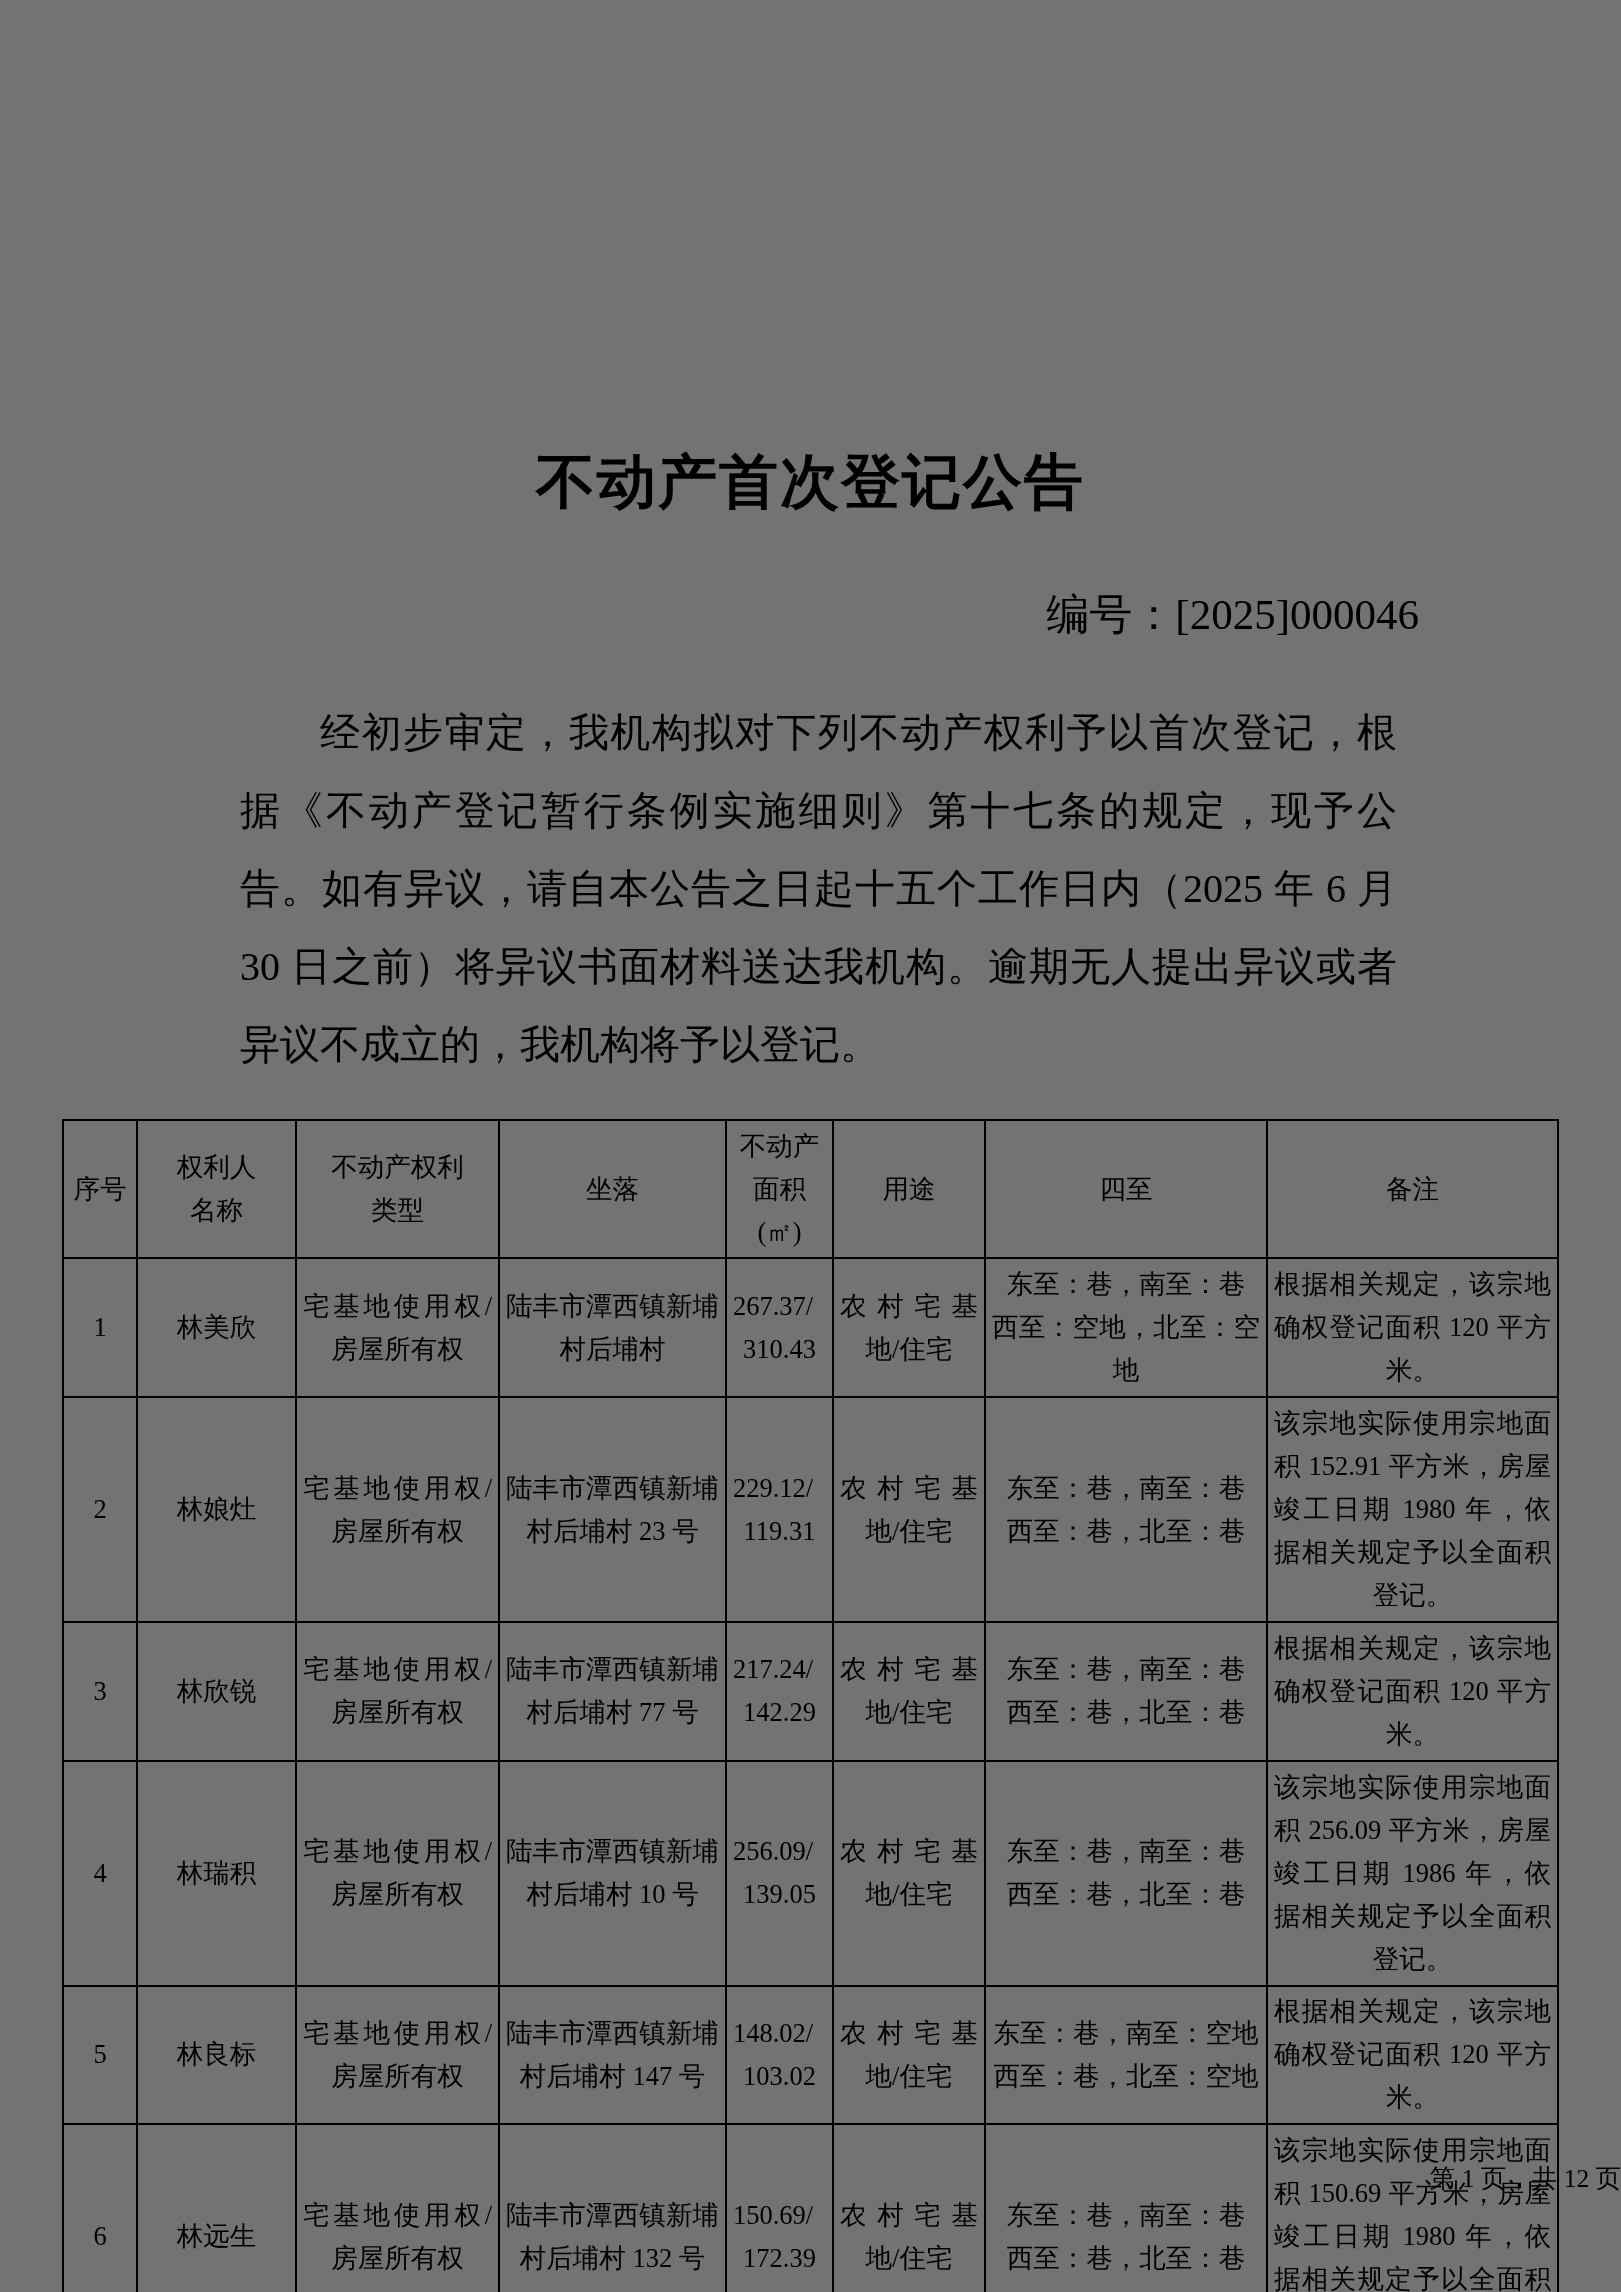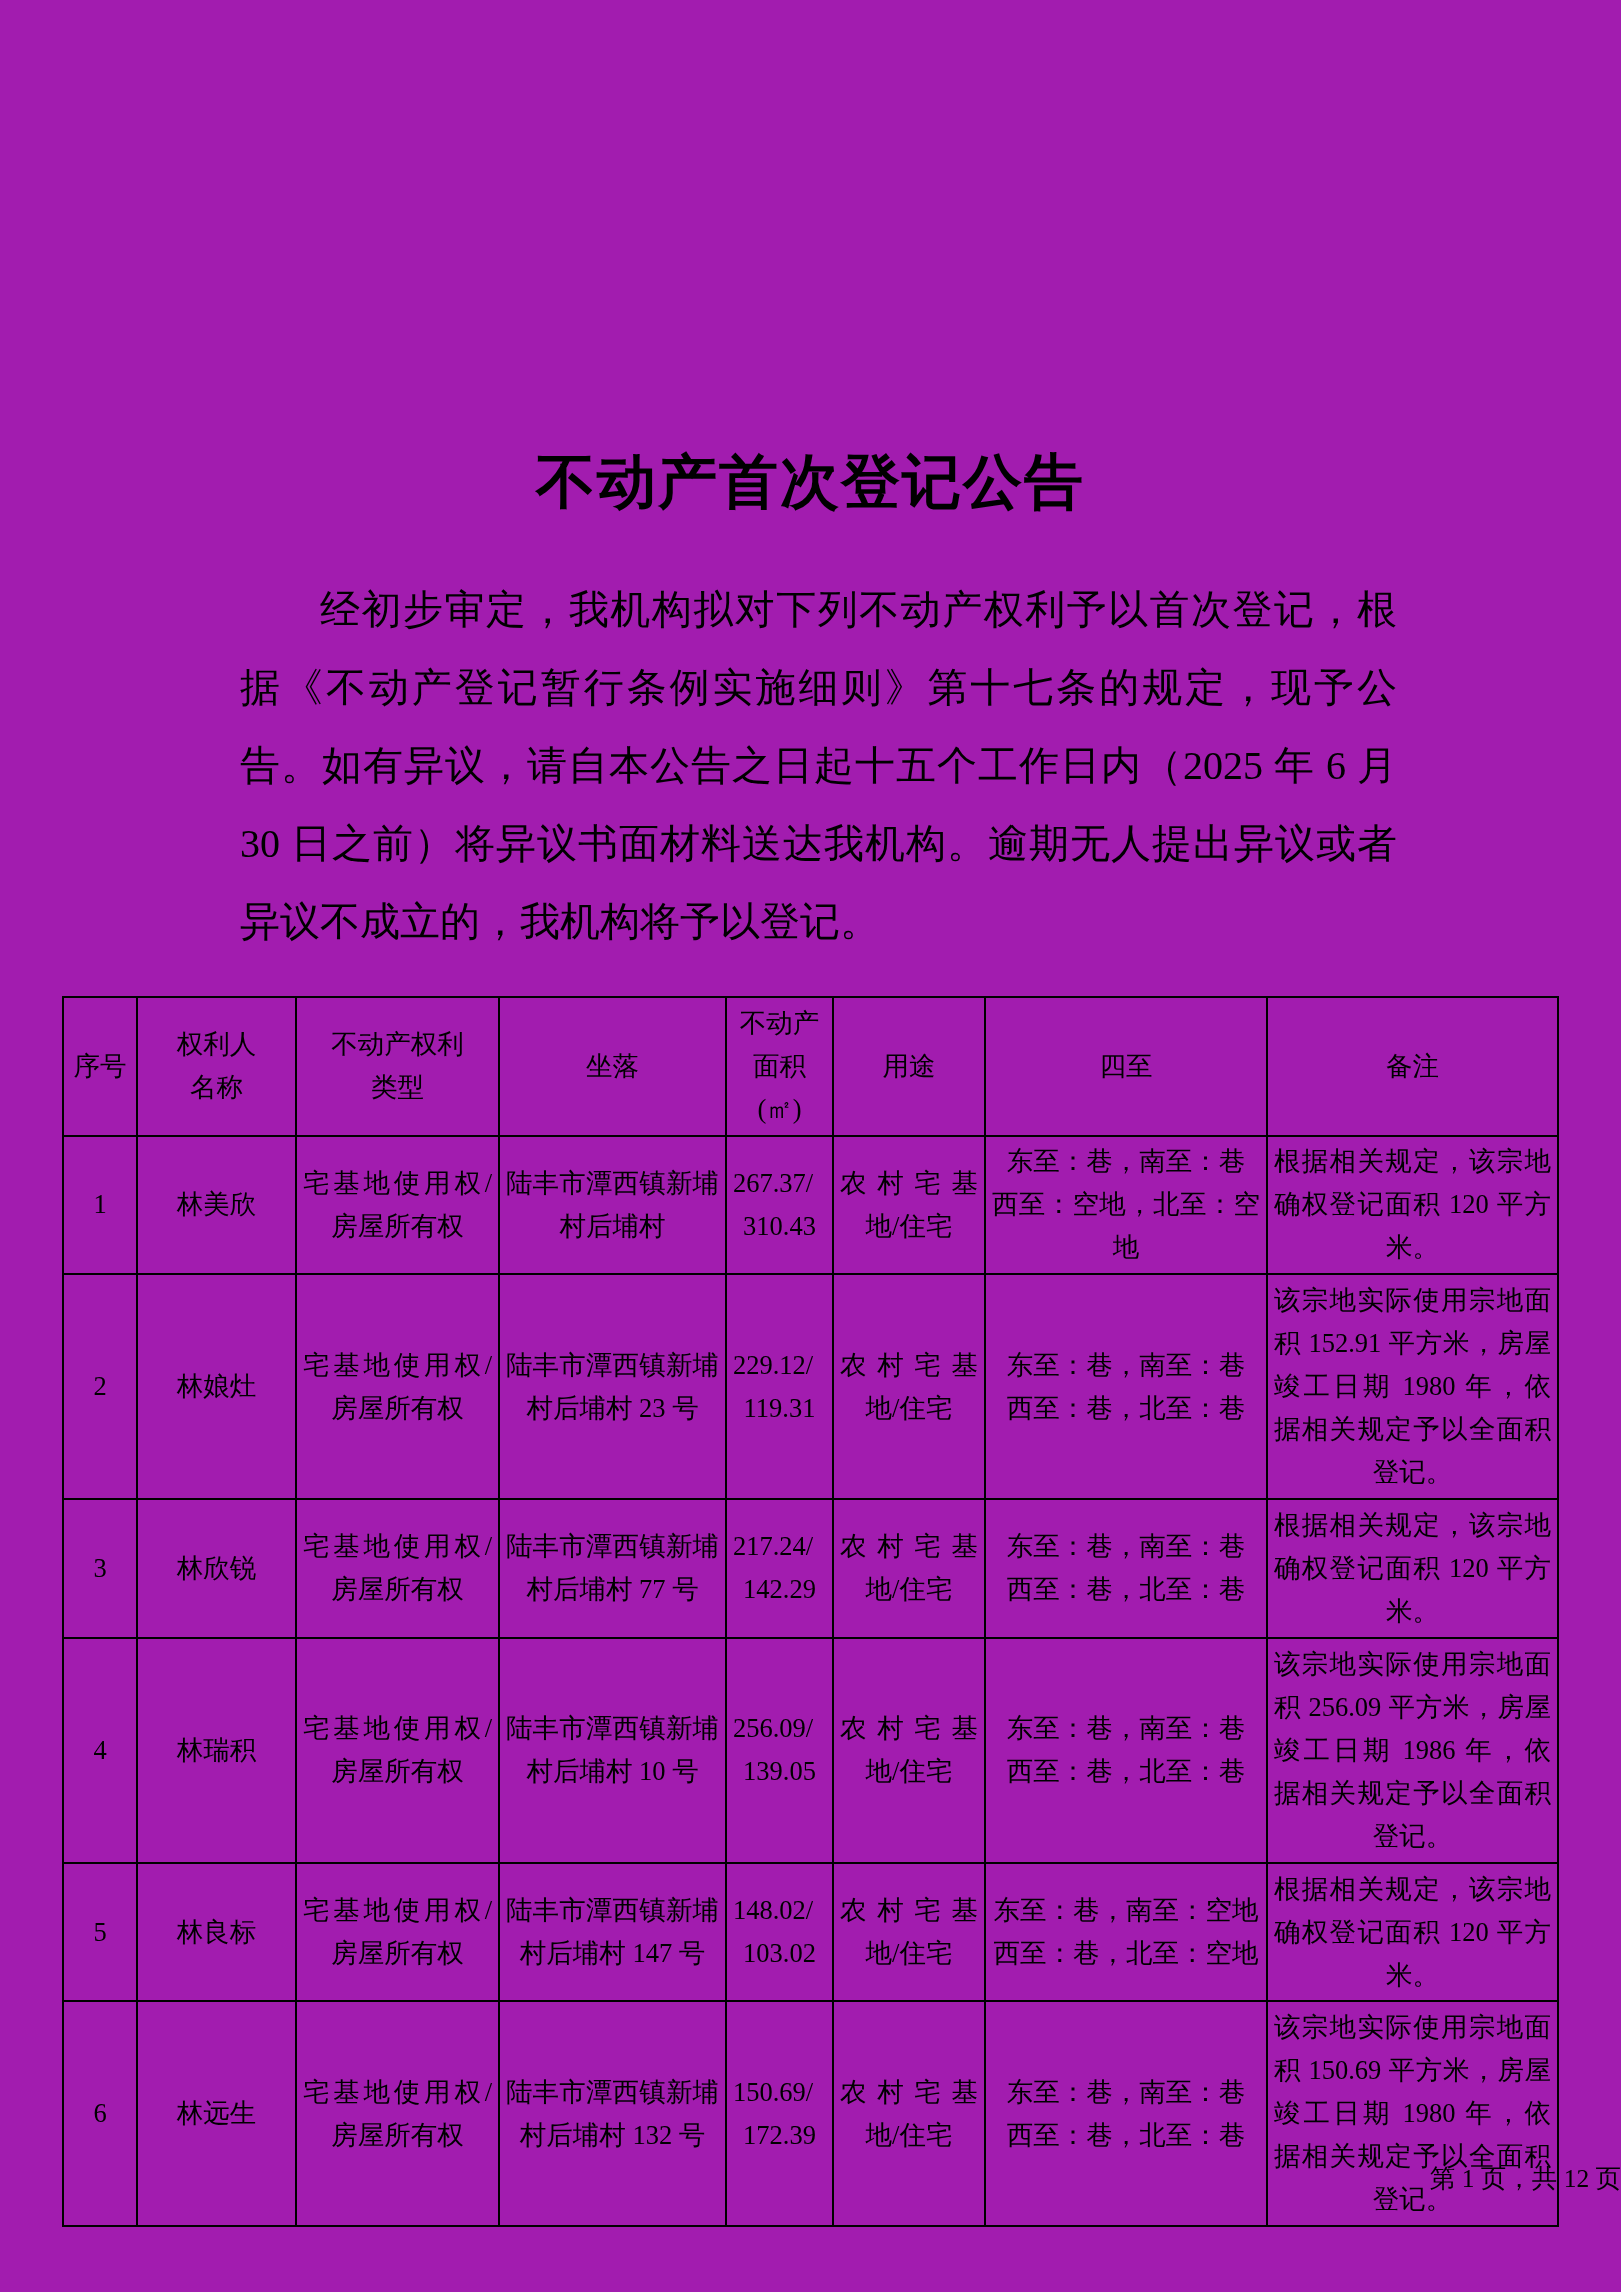--- a/index.html
+++ b/index.html
@@ -5,21 +5,21 @@
   html, body {
     margin: 0;
     padding: 0;
     background: #ffffff;
   }
   .page {
     position: relative;
     width: 1621px;
     height: 2293px;
     margin: 0 auto;
-    background: #a21caf;
+    background: #737373;
     box-sizing: border-box;
     padding-top: 446px;
     color: #000000;
     font-family: "Liberation Serif", "DejaVu Serif", serif;
     overflow: hidden;
   }
   .title {
     margin: 0;
     text-align: center;
     font-family: "Liberation Sans", "DejaVu Sans", sans-serif;
@@ -89,20 +89,21 @@
     font-size: 25.5px;
   }
 </style>
 </head>
 <body>
 
 <div class="page">
 
   <h1 class="title">不动产首次登记公告</h1>
 
+  <div class="doc-number">编号：[2025]000046</div>
 
   <p class="body-text">经初步审定，我机构拟对下列不动产权利予以首次登记，根据《不动产登记暂行条例实施细则》第十七条的规定，现予公告。如有异议，请自本公告之日起十五个工作日内（2025 年 6 月 30 日之前）将异议书面材料送达我机构。逾期无人提出异议或者异议不成立的，我机构将予以登记。</p>
 
   <table class="reg-table">
     <colgroup>
       <col style="width:74px">
       <col style="width:159px">
       <col style="width:203px">
       <col style="width:227px">
       <col style="width:107px">

